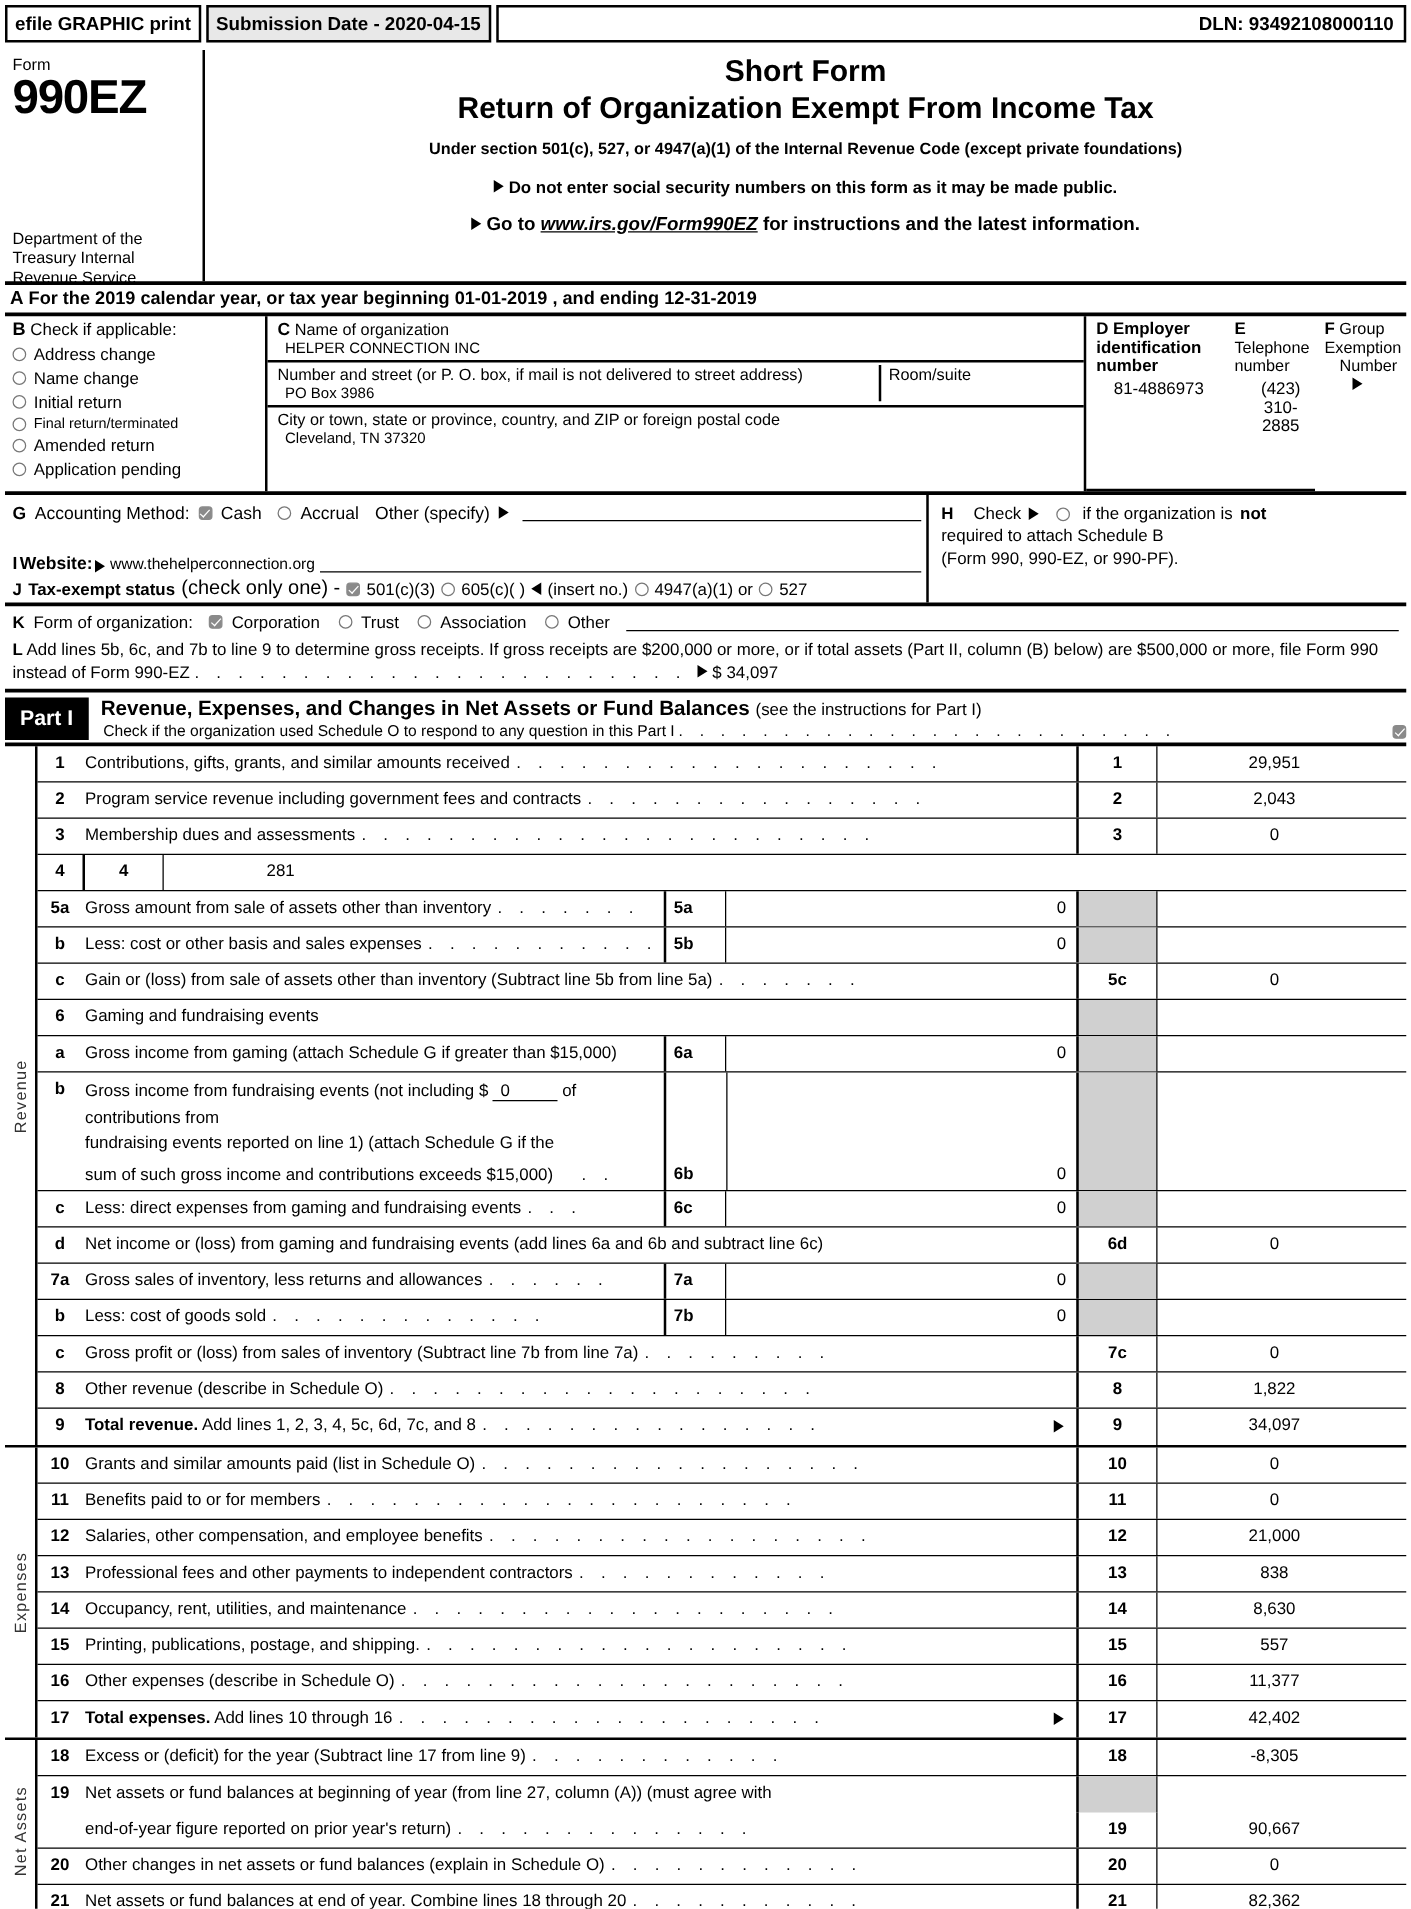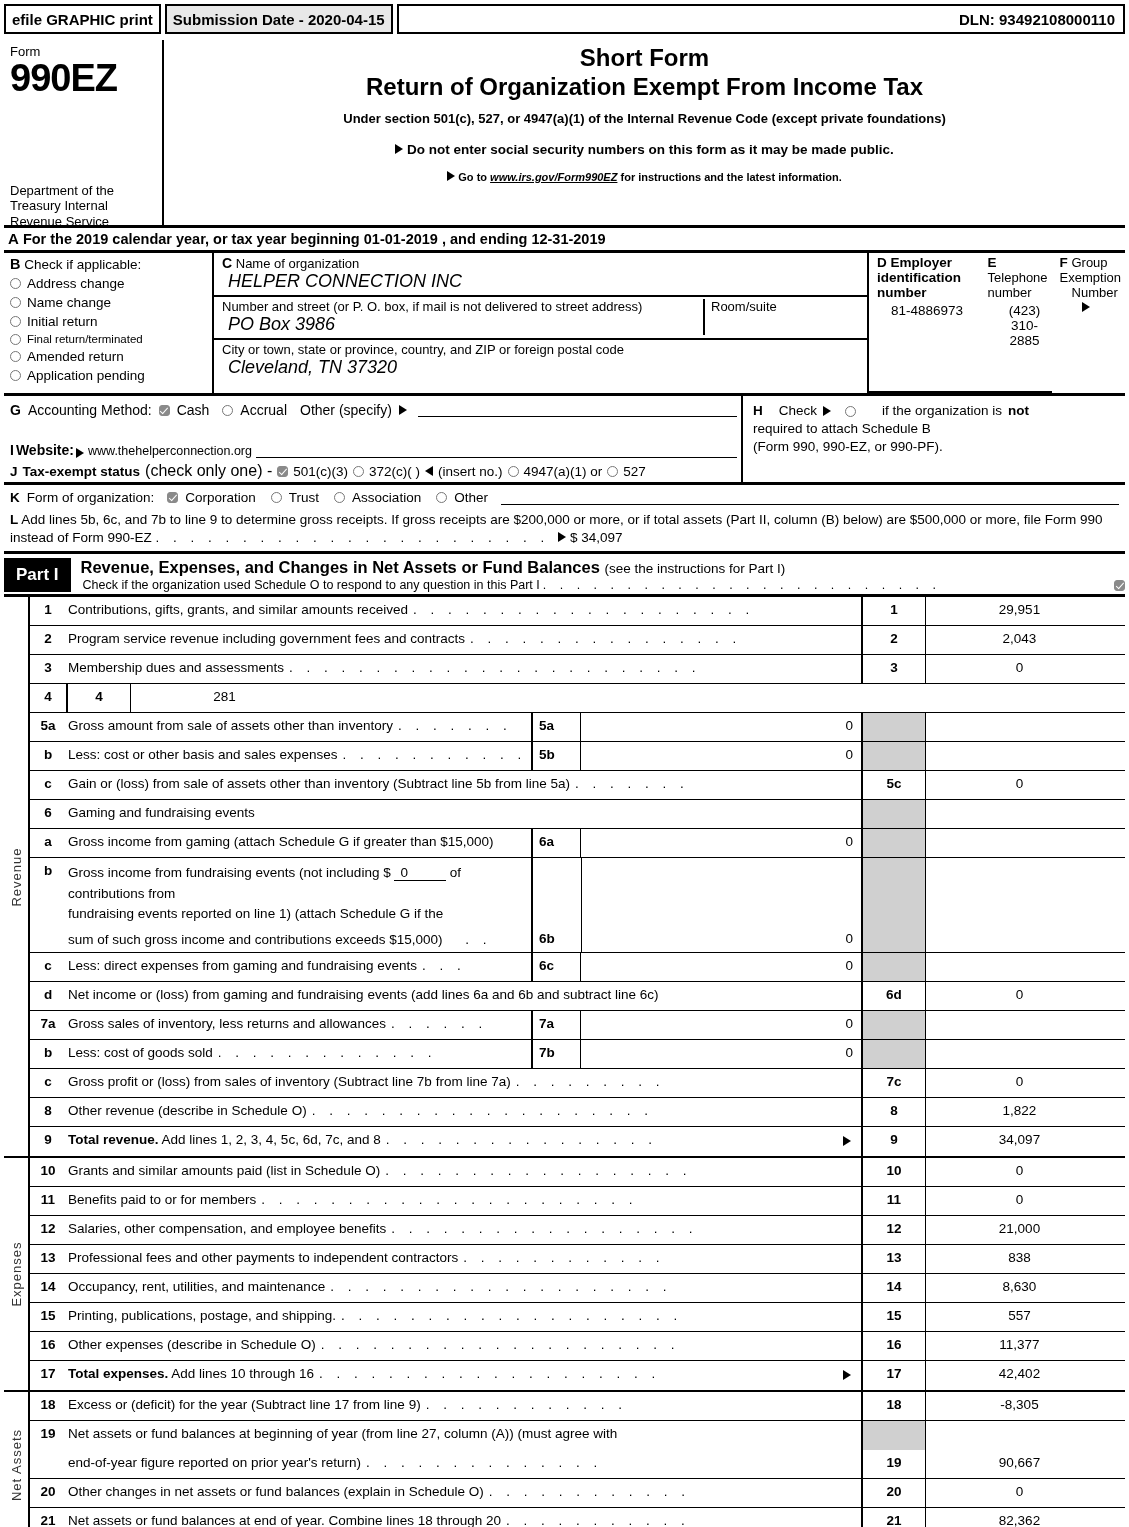--- a/index.html
+++ b/index.html
@@ -26,21 +26,21 @@
   .masthead { display:flex; border-bottom:3px solid #000; margin:6px 4px 0 4px; height:188px; }
   .mh-left { width:160px; border-right:2px solid #000; padding:4px 6px; position:relative; }
   .mh-left .lbl-form { font-size:13px; }
   .mh-left .formnum { font-size:38px; font-weight:bold; letter-spacing:-1px; line-height:1.05; }
   .mh-left .dept { position:absolute; bottom:-4px; left:6px; font-size:13px; line-height:1.18; }
   .mh-center { flex:1; text-align:center; padding-top:4px; }
   .mh-center .t1 { font-size:24px; font-weight:bold; }
   .mh-center .t2 { font-size:24px; font-weight:bold; margin-top:1px; }
   .mh-center .t3 { font-size:13px; font-weight:bold; margin-top:10px; }
   .mh-center .t4 { font-size:13.5px; font-weight:bold; margin-top:16px; }
-  .mh-center .t5 { font-size:11px; font-weight:bold; margin-top:14px; }
+  .mh-center .t5 { font-size:15px; font-weight:bold; margin-top:14px; }
   .mh-center .lnk { text-decoration:underline; font-style:italic; }
   .mh-right { width:165px; border-left:2px solid #000; display:flex; flex-direction:column; }
   .omb { font-size:12.5px; padding:3px 4px; border-bottom:2px solid #000; }
   .yearbox { font-size:49px; font-weight:bold; text-align:center; letter-spacing:-1px; line-height:1.0; padding:2px 0 2px; }
   .openbox { background:#000; color:#fff; text-align:center; font-weight:bold; font-size:17px; line-height:1.28; padding:4px 2px 8px; flex:1; }
 
   
   .lineA { margin:0 4px; padding:2px 4px 3px; font-size:14.5px; font-weight:bold; border-bottom:3px solid #000; }
   .lineA .ltr { font-size:15px; }
 
@@ -63,21 +63,21 @@
     width:3.4px; height:6.6px; border:solid #fff; border-width:0 1.8px 1.8px 0;
     transform:rotate(42deg);
   }
   .cbox.round { border-radius:50%; }
 
   .colC { flex:1; border-left:2px solid #000; border-right:2px solid #000; display:flex; flex-direction:column; }
   .cRow { border-bottom:2px solid #000; padding:2px 4px 3px 8px; }
   .cRow:last-child { border-bottom:none; }
   .cRow .cap { font-size:13px; }
   .cRow .cap b { font-size:14px; }
-  .cRow .val { font-size:18px; padding-left:6px;font-style:italic; }
+  .cRow .val { font-size:12px; padding-left:6px; }
   .cRow.addr { display:flex; }
   .cRow.addr .l { flex:1; }
   .cRow.addr .r { width:160px; border-left:2px solid #000; padding-left:6px; font-size:13px; }
 
   .colD { width:256px; display:flex; flex-direction:row; }
   .dRow { border-bottom:2px solid #000; padding:2px 4px 4px 8px; }
   .dRow:last-child { border-bottom:none; flex:1; }
   .dRow .cap { font-size:13px; }
   .dRow .cap b { font-size:13.5px; }
   .dRow .val { font-size:13.5px; padding-left:14px; margin-top:3px; }
@@ -278,37 +278,37 @@
       <span class="ul2"></span>
     </div>
 
     <div class="jline">
       <b>J</b>
       <b>Tax-exempt status</b>
       <span class="tiny">(check only one) -</span>
       <span class="cbox checked"></span>
       <span>501(c)(3)</span>
       <span class="cbox round"></span>
-      <span>372(c)(    )</span>
+      <span>605(c)(    )</span>
       <span class="tri-l"></span>
       <span>(insert no.)</span>
       <span class="cbox round"></span>
       <span>4947(a)(1) or</span>
       <span class="cbox round"></span>
       <span>527</span>
     </div>
   </div>
 
   <div class="gh-right">
     <div style="display:flex; align-items:center; gap:6px;">
       <b>H</b>
       <span style="margin-left:10px;">Check</span>
       <span class="tri"></span>
       <span class="cbox round" style="margin-left:8px;"></span>
-      <span style="margin-left:20px;">if the organization is</span>
+      <span style="margin-left:4px;">if the organization is</span>
       <b>not</b>
     </div>
     <div>required to attach Schedule B</div>
     <div>(Form 990, 990-EZ, or 990-PF).</div>
   </div>
 </div>
 
 <div class="kblock">
   <div class="kline">
     <b>K</b>

